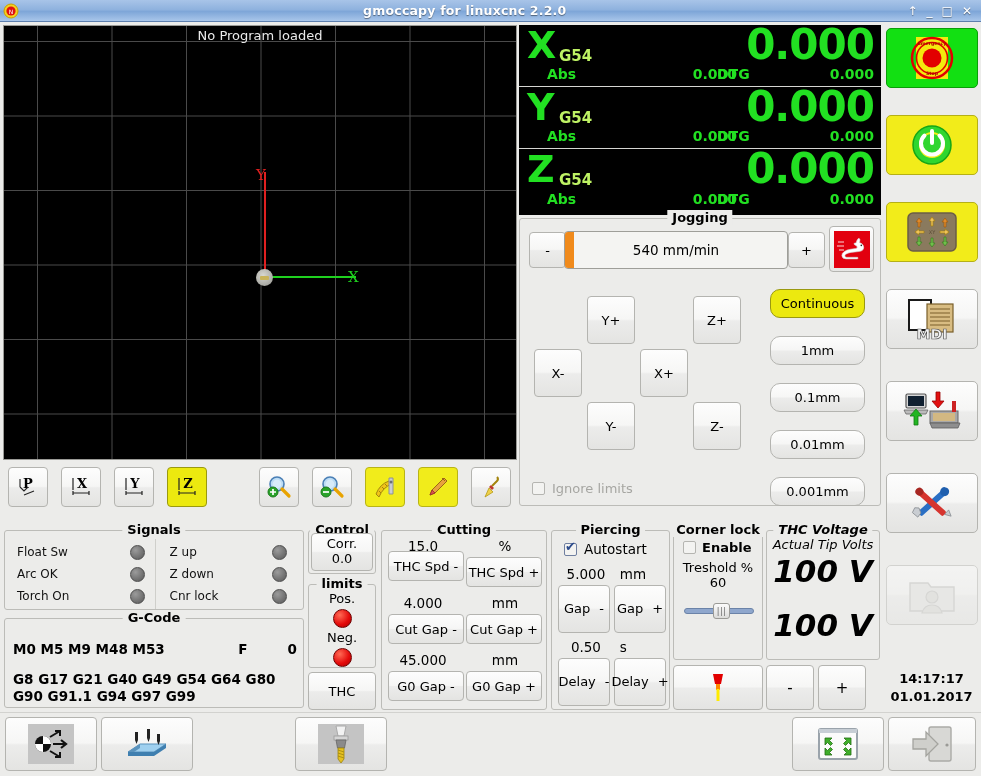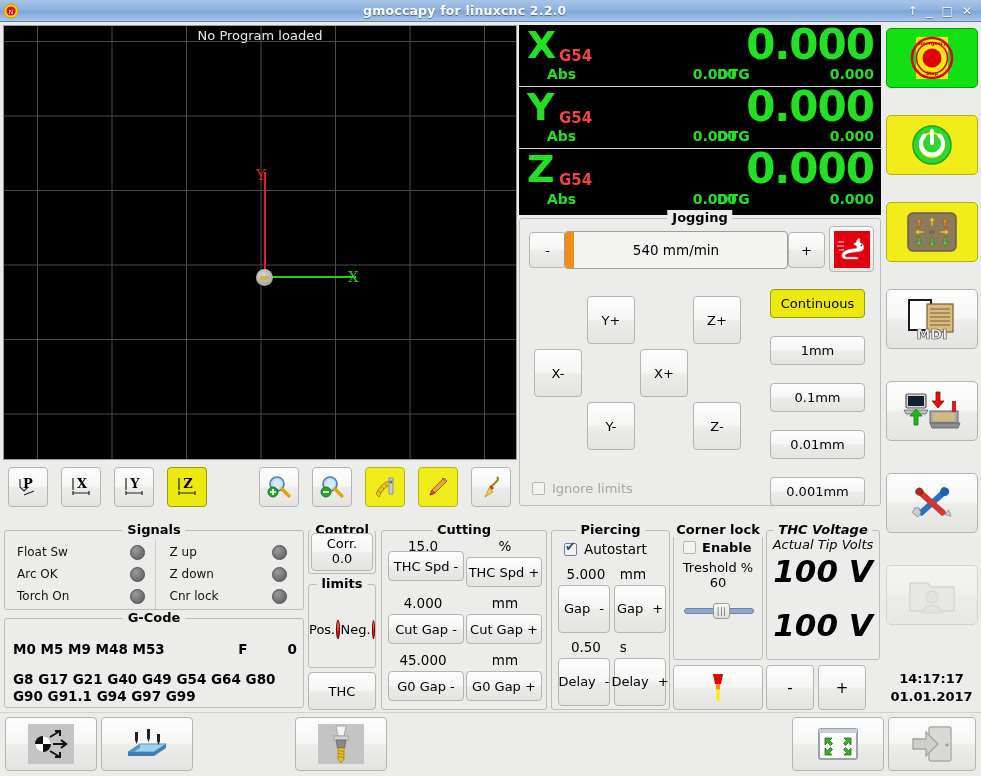--- a/index.html
+++ b/index.html
@@ -63,21 +63,21 @@
   .dro-wrap { position: absolute; left: 519px; top: 25px; width: 362px; height: 190px; background: #000; }
   .dro-row { position: relative; height: 62px; border-bottom: 1px solid #d5d5d2; background: #000; }
   .dro-row:last-child { border-bottom: none; }
   .dro-axis {
     position: absolute; left: 8px; top: 1px;
     color: #22e022; font-size: 38px; font-weight: bold; line-height: 1;
     font-family: "DejaVu Sans", sans-serif;
   }
   .dro-sys {
     position: absolute; left: 40px; top: 22px;
-    color: #ef4444; font-size: 15px; font-weight: bold;
+    color: #bef264; font-size: 15px; font-weight: bold;
   }
   .dro-main {
     position: absolute; right: 7px; top: -2px;
     color: #22e022; font-size: 42px; font-weight: bold; line-height: 1.05;
     letter-spacing: -1px;
   }
   .dro-sub { position: absolute; bottom: 2px; left: 0; width: 100%; height: 18px; color:#22e022; font-size: 14px; font-weight: bold; }
   .dro-sub .l1 { position: absolute; left: 28px; }
   .dro-sub .v1 { position: absolute; left: 128px; width: 90px; text-align: right; }
   .dro-sub .l2 { position: absolute; left: 198px; }
@@ -120,21 +120,21 @@
     display:flex; align-items:center; justify-content:center;
   }
   .rabbit-inner { width: 36px; height: 37px; background: #e2000f; display:flex; align-items:center; justify-content:center; }
   .jogbtn { position: absolute; width: 48px; height: 48px; }
   .jog-yp { left: 67px; top: 77px; }
   .jog-zp { left: 173px; top: 77px; }
   .jog-xm { left: 14px; top: 130px; }
   .jog-xp { left: 120px; top: 130px; }
   .jog-ym { left: 67px; top: 183px; }
   .jog-zm { left: 173px; top: 183px; }
-  .incbtn { position: absolute; left: 250px; width: 95px; height: 29px; }
+  .incbtn { position: absolute; left: 250px; width: 95px; height: 29px; border-radius: 10px; }
   .inc0 { top: 70px; }
   .inc1 { top: 117px; }
   .inc2 { top: 164px; }
   .inc3 { top: 211px; }
   .inc4 { top: 258px; }
   .ignore-limits {
     position: absolute; left: 12px; top: 262px; display: flex; align-items: center; gap: 7px;
     font-size: 13px; color: #a6a6a2;
   }
   .chk { width: 13px; height: 13px; border: 1px solid #b5b5b1; background: #f3f3f1; border-radius: 2px; display:inline-block; position: relative; }
@@ -157,21 +157,21 @@
   .led { width: 15px; height: 15px; border-radius: 50%; background: radial-gradient(circle at 35% 32%, #9b9b9b, #6f6f6f 65%, #5b5b5b 100%); border: 1px solid #4d4d4d; }
 
   .gcode { left: 4px; top: 618px; width: 300px; height: 90px; }
   .gc-line1 { position: absolute; left: 8px; top: 22px; width: 284px; display: flex; justify-content: space-between; font-size: 13.5px; font-weight: bold; }
   .gc-f { display: flex; gap: 40px; }
   .gc-line2 { position: absolute; left: 8px; top: 52px; width: 286px; font-size: 13.5px; font-weight: bold; line-height: 1.25; }
 
   .control { left: 308px; top: 530px; width: 68px; height: 44px; }
   .corr { position: absolute; inset: 2px; display:flex; flex-direction: column; align-items:center; justify-content:center; font-size: 13px; line-height: 1.15; }
   .limits { left: 308px; top: 584px; width: 68px; height: 84px; }
-  .lim-body { position: absolute; inset: 6px 0 0 0; display:flex; flex-direction: row; align-items:center; gap: 1px; font-size: 13px; justify-content: space-between; }
+  .lim-body { position: absolute; inset: 6px 0 0 0; display:flex; flex-direction: column; align-items:center; gap: 1px; font-size: 13px; justify-content: space-between; }
   .lim-led { width: 19px; height: 19px; border-radius: 50%; background: radial-gradient(circle at 34% 30%, #ff6b55, #e40a0a 58%, #a60000 100%); border: 1px solid #6e0000; }
   .thc-btn { position: absolute; left: 308px; top: 672px; width: 68px; height: 38px; }
 
   .cutting { left: 381px; top: 530px; width: 166px; height: 180px; }
   .cut-val { position: absolute; width: 100%; display: flex; font-size: 13.5px; }
   .cut-val .a { width: 50%; text-align: center; }
   .cut-val .b { width: 50%; text-align: center; }
   .cutbtn { position: absolute; height: 30px; width: 76px; }
   .cutbtn.l { left: 6px; }
   .cutbtn.r { left: 84px; }

